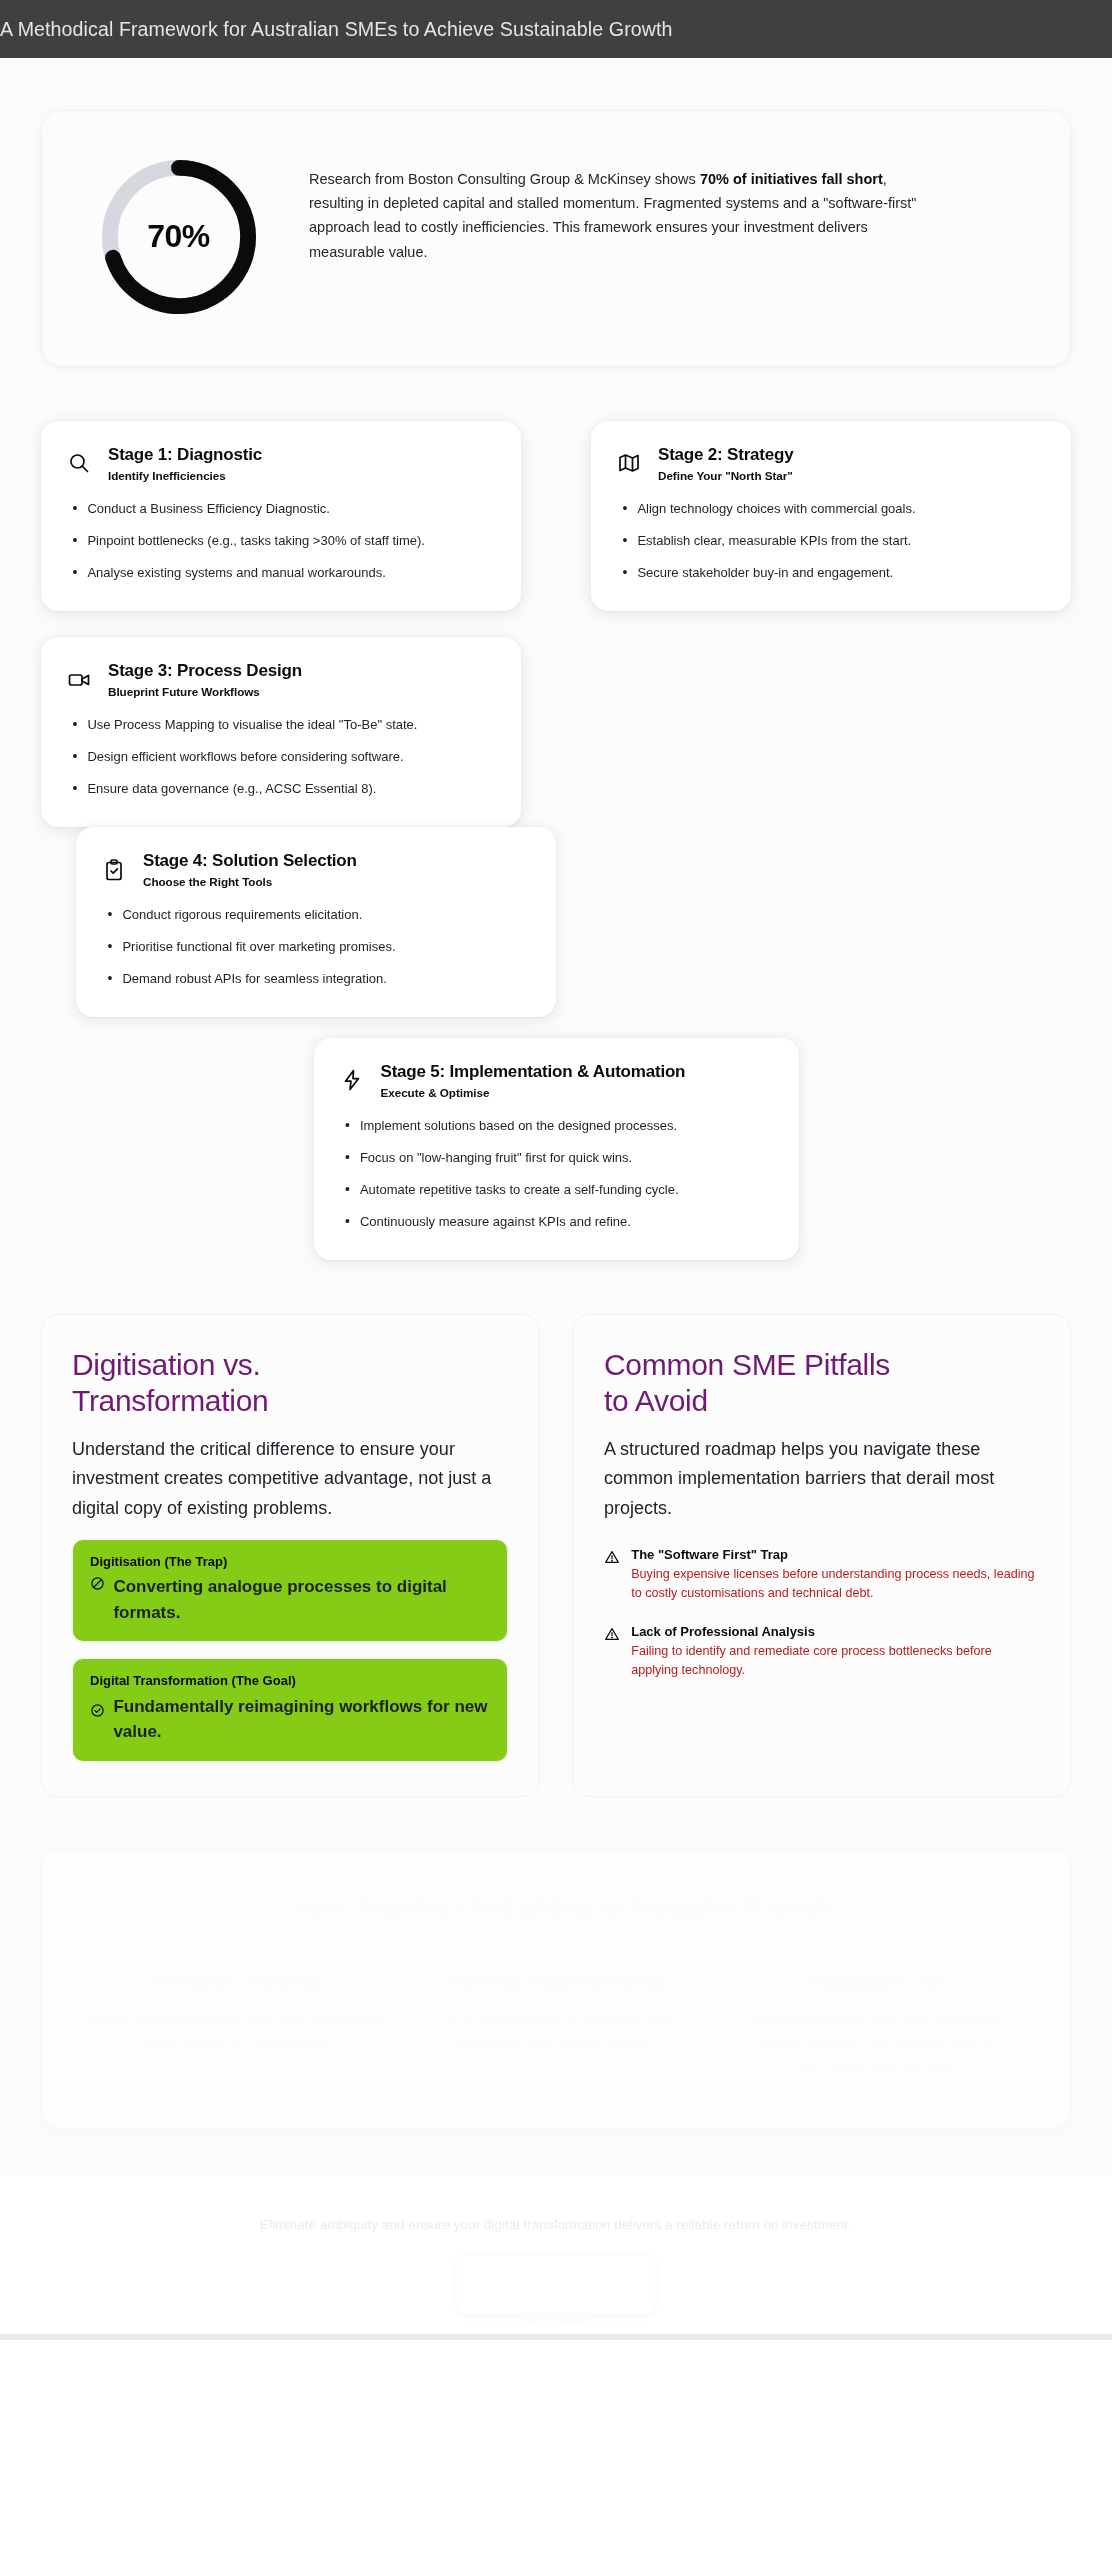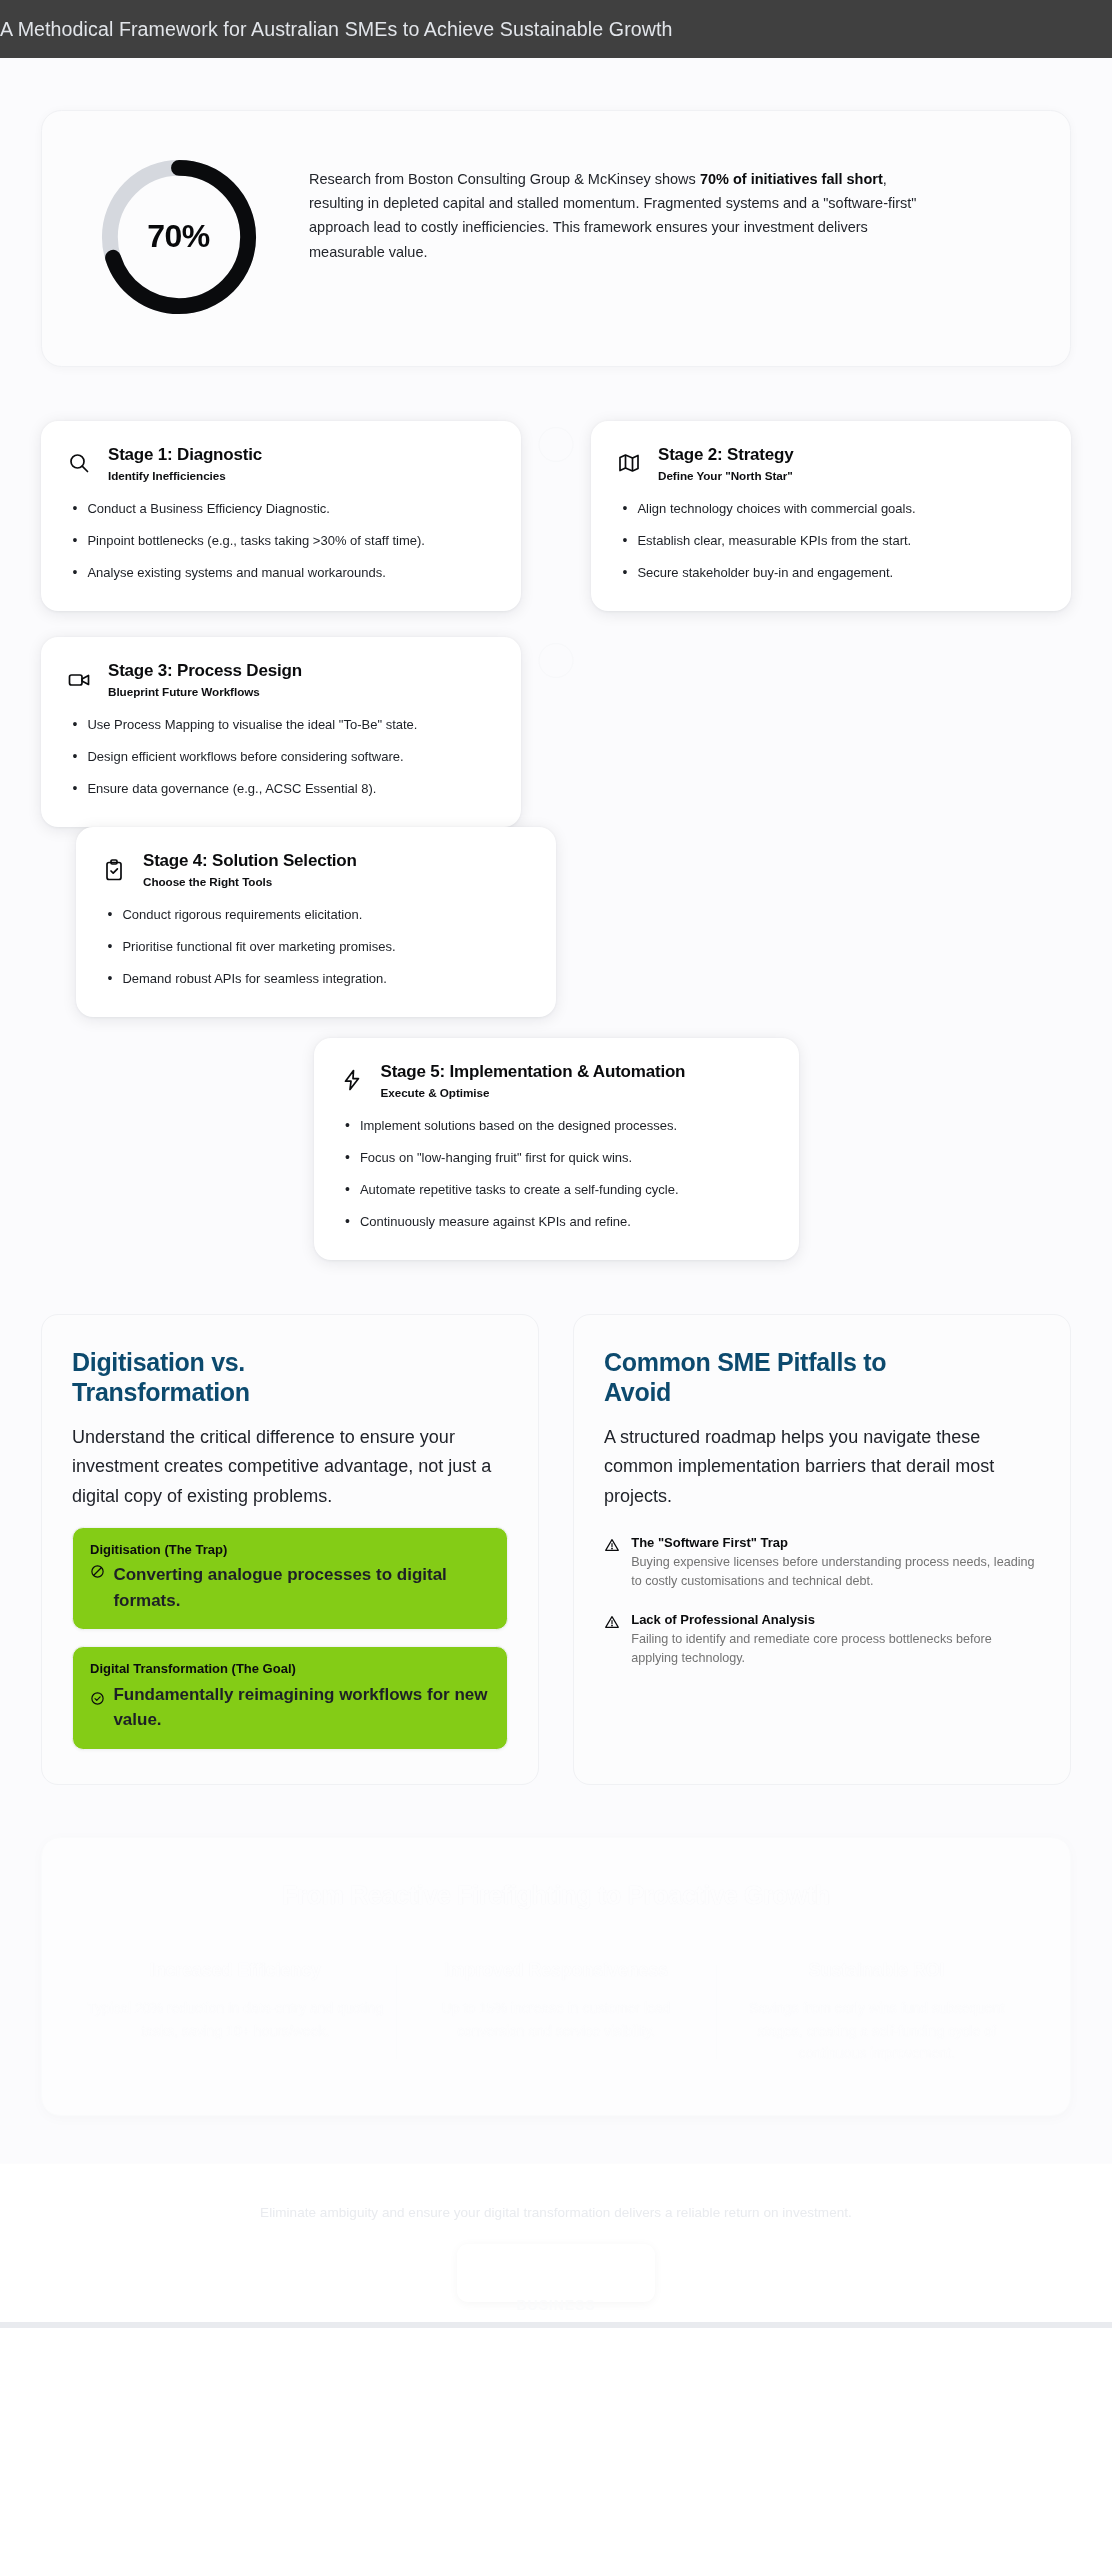--- a/index.html
+++ b/index.html
@@ -203,23 +203,23 @@
     gap: 34px;
   }
   .compare-card {
     flex: 1 1 0;
     background: #fcfcfd;
     border: 0.9px solid #f0f1f4;
     border-radius: 17px;
     padding: 32px 30px 34px 30px;
   }
   .compare-title {
-    font-size: 25px;
-    font-weight: 700;
-    color: #0c4a6e;
+    font-size: 30px;
+    font-weight: 400;
+    color: #701a75;
     line-height: 1.2;
     letter-spacing: -0.3px;
     max-width: 280px;
   }
   .compare-title.wide { max-width: 308px; }
   .compare-para {
     margin-top: 16px;
     font-size: 18px;
     line-height: 1.62;
     color: #20232a;
@@ -276,21 +276,21 @@
   .pitfall-body { flex: 1 1 auto; }
   .pitfall-title {
     font-size: 13px;
     font-weight: 700;
     color: #0a0b0d;
     margin-bottom: 2.8px;
   }
   .pitfall-text {
     font-size: 12.6px;
     line-height: 1.55;
-    color: #737373;
+    color: #b91c1c;
   }
 
   
   .ghost-panel {
     margin-top: 52px;
     background: #fdfdfe;
     border: 0.9px solid #fafbfc;
     border-radius: 18.7px;
     padding: 43px 45px 50px 45px;
     box-shadow: 0 2.8px 13px rgba(16,20,38,.025);

